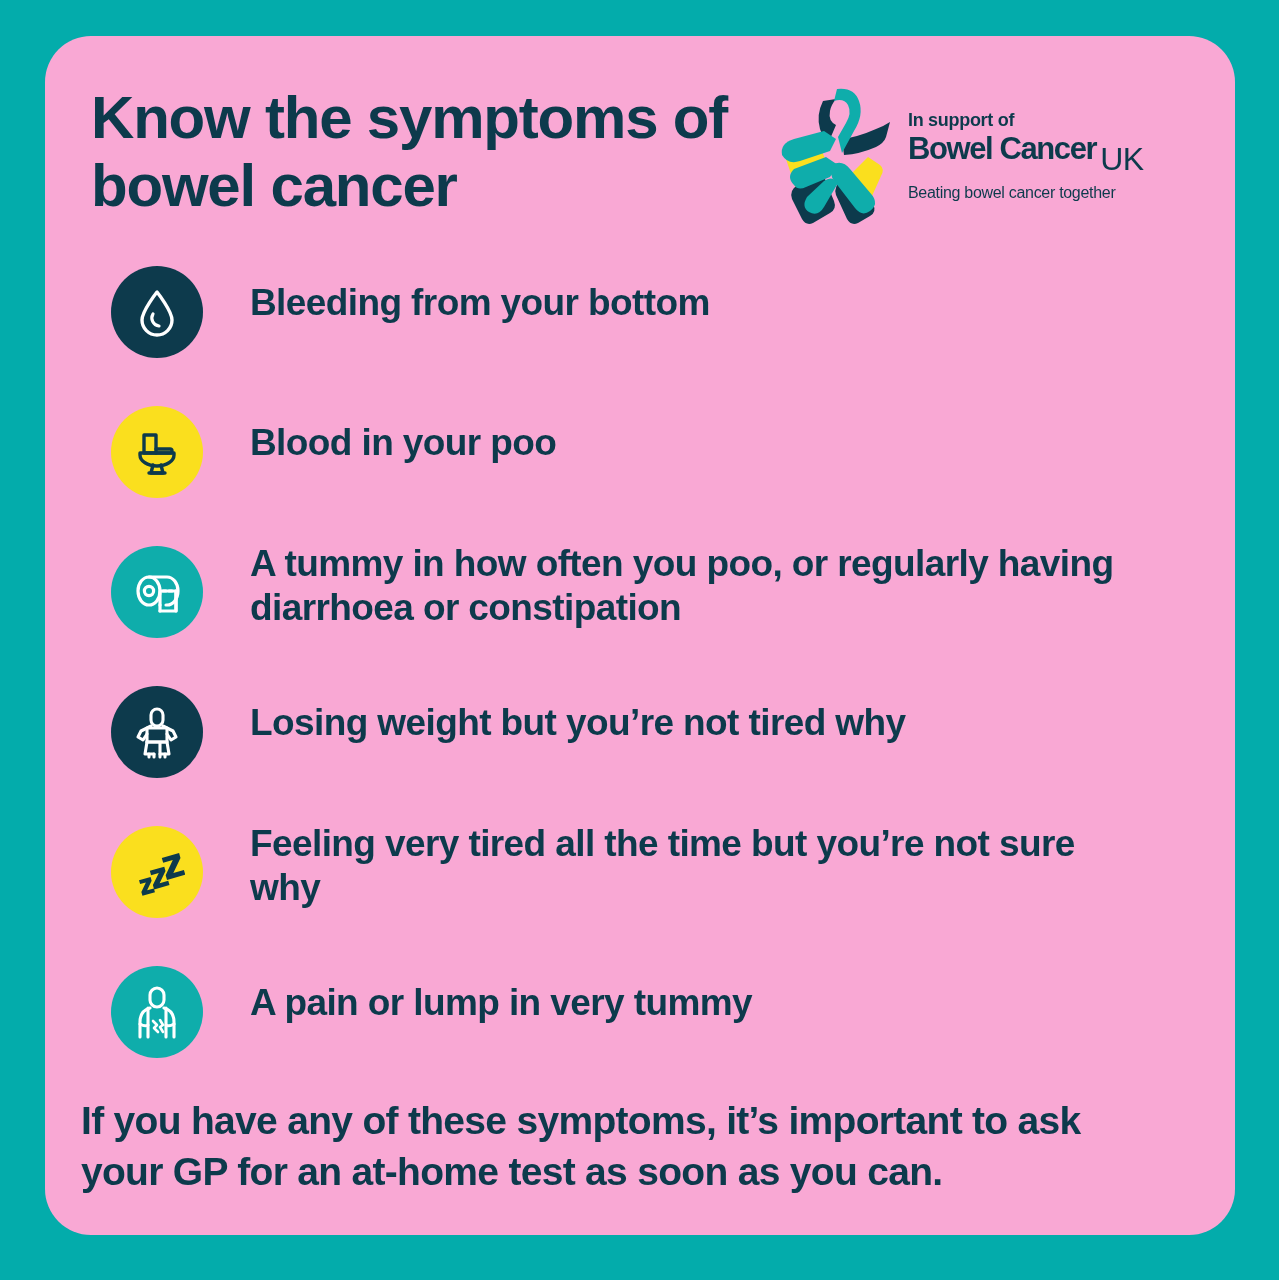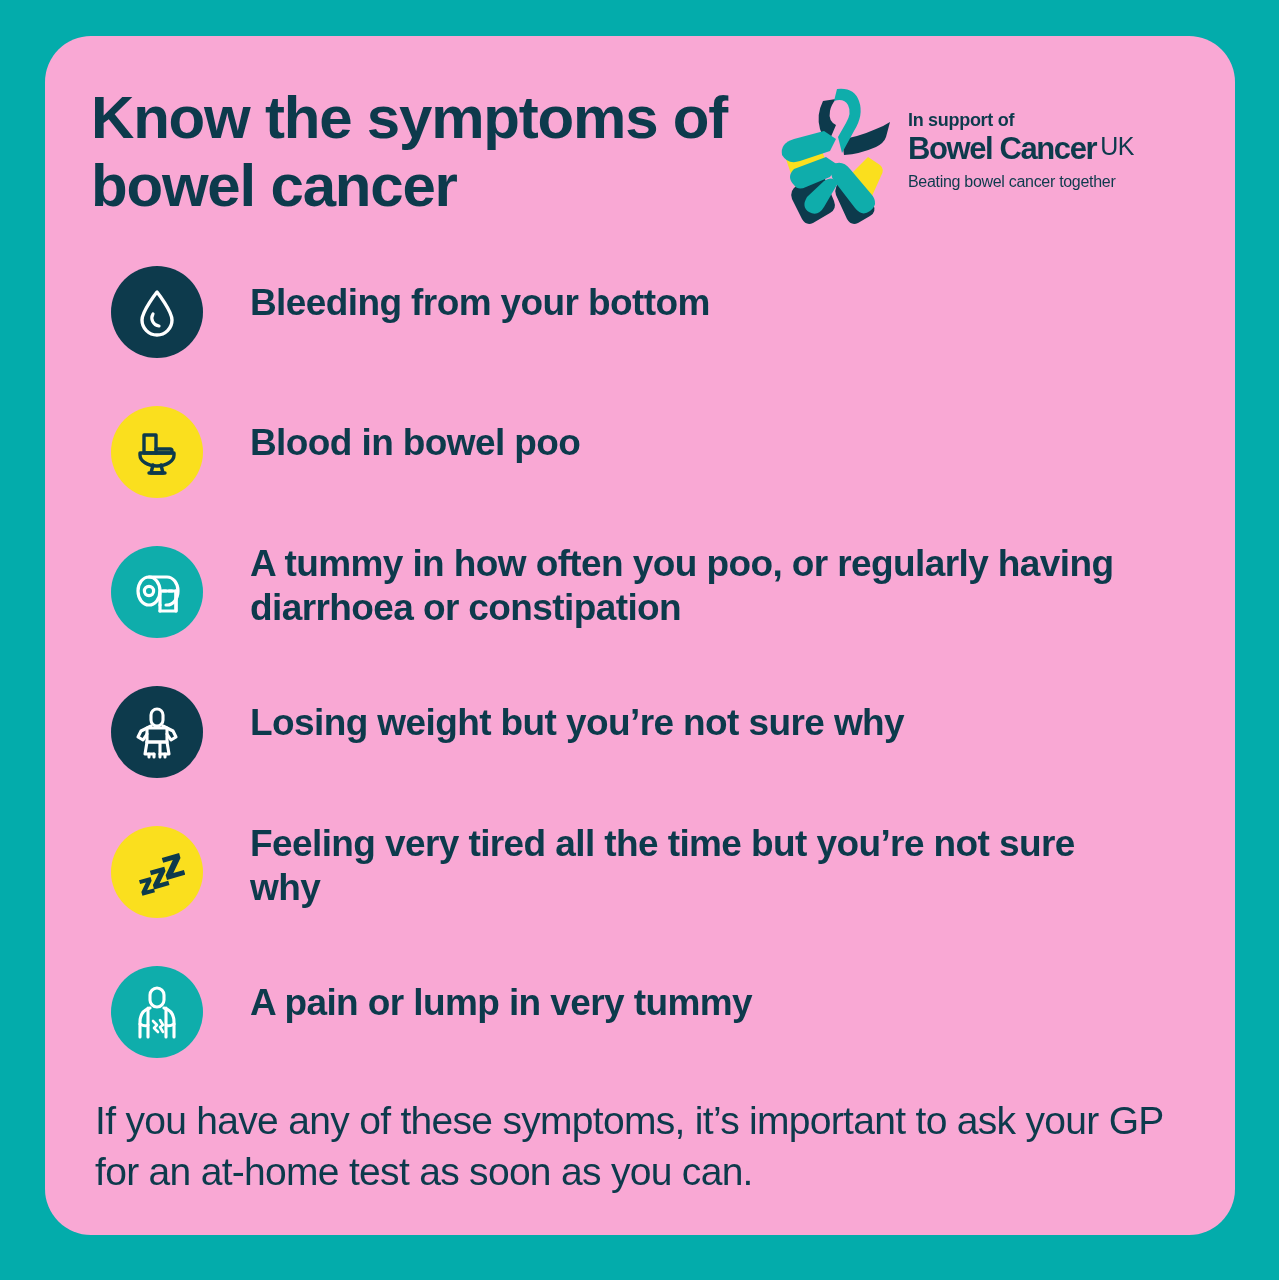--- a/index.html
+++ b/index.html
@@ -66,25 +66,25 @@
     color:#0D3A4C;
     line-height:1;
     margin-top:2px;
   }
   .logo-brand{
     font-size:31px;
     font-weight:bold;
     letter-spacing:-1.4px;
   }
   .logo-uk{
-    font-size:25px;
+    font-size:32px;
     font-weight:normal;
     letter-spacing:-0.5px;
     margin-left:4px;
-    margin-top:1px;
+    margin-top:10px;
     text-align:center;
   }
   .logo-line3{
     color:#0D3A4C;
     font-size:16px;
     font-weight:normal;
     letter-spacing:-0.3px;
     margin-top:9px;
   }
 
@@ -134,26 +134,26 @@
   .row.r4 .icon-wrap{top:2px;}
   .row.r4 .row-text{top:17px;}
   .row.r5 .icon-wrap{top:2px;}
   .row.r5 .row-text{top:-2px;}
   .row.r6 .icon-wrap{top:2px;}
   .row.r6 .row-text{top:17px;}
 
   
   .footer-note{
     position:absolute;
-    left:50px;
+    left:36px;
     top:1060px;
     width:1070px;
     color:#0D3A4C;
     font-size:39px;
-    font-weight:normal;
+    font-weight:bold;
     line-height:1.30;
     letter-spacing:-0.7px;
   }
 </style>
 </head>
 <body>
 
 <div class="card">
 
   <div class="header">
@@ -210,21 +210,21 @@
             <g fill="none" stroke="#0D3A4C" stroke-width="3.4" stroke-linejoin="round" stroke-linecap="round">
               <path d="M15 11 h12 v18 h-12 z"></path>
               <path d="M27 25 h14 a2 2 0 0 1 0 4 h-14"></path>
               <path d="M11 29 h34 v2 a17 11 0 0 1 -34 0 z"></path>
               <path d="M24 41 l-2 8 h12 l-2 -8"></path>
               <path d="M20 49 h16"></path>
             </g>
           </svg>
         </span>
       </div>
-      <div class="row-text one-line">Blood in bowel poo</div>
+      <div class="row-text one-line">Blood in your poo</div>
     </div>
 
     <div class="row r3">
       <div class="icon-wrap" style="background:#0FADAB;">
         <span>
           <svg viewBox="0 0 56 56" width="56" height="56" aria-hidden="true">
             <g fill="none" stroke="#FFFFFF" stroke-width="3.2" stroke-linejoin="round" stroke-linecap="round">
               <ellipse cx="20" cy="27" rx="11" ry="14"></ellipse>
               <circle cx="20" cy="27" r="4.6"></circle>
               <path d="M20 13 h18 a11 14 0 0 1 0 28 h-1"></path>
@@ -249,21 +249,21 @@
               <path d="M22 22 L12 27 l-3 6 l5 3 l4 -6"></path>
               <path d="M34 22 L44 27 l3 6 l-5 3 l-4 -6"></path>
               <path d="M18 24 h20 v14 h-20 z"></path>
               <path d="M18 38 h20 l2 12 h-9 v-12"></path>
               <path d="M18 38 l-2 12 h9"></path>
               <path d="M20 50 v3 M25 50 v3 M31 50 v3 M36 50 v3"></path>
             </g>
           </svg>
         </span>
       </div>
-      <div class="row-text one-line">Losing weight but you’re not sure why</div>
+      <div class="row-text one-line">Losing weight but you’re not tired why</div>
     </div>
 
     <div class="row r5">
       <div class="icon-wrap" style="background:#FADF1E;">
         <span>
           <svg viewBox="0 0 56 56" width="56" height="56" aria-hidden="true">
             <g fill="#0D3A4C" transform="rotate(-16 28 30)">
               <path d="M9 31 h12 v4 l-7 8 h7 v4 h-13 v-4 l7 -8 h-6 z"></path>
               <path d="M22 25 h15 v4.5 l-9 10 h9 v4.5 h-16 v-4.5 l9 -10 h-8 z"></path>
               <path d="M37 16 h18 v5 l-11 12.5 h11 v5 h-19 v-5 l11 -12.5 h-10 z"></path>

